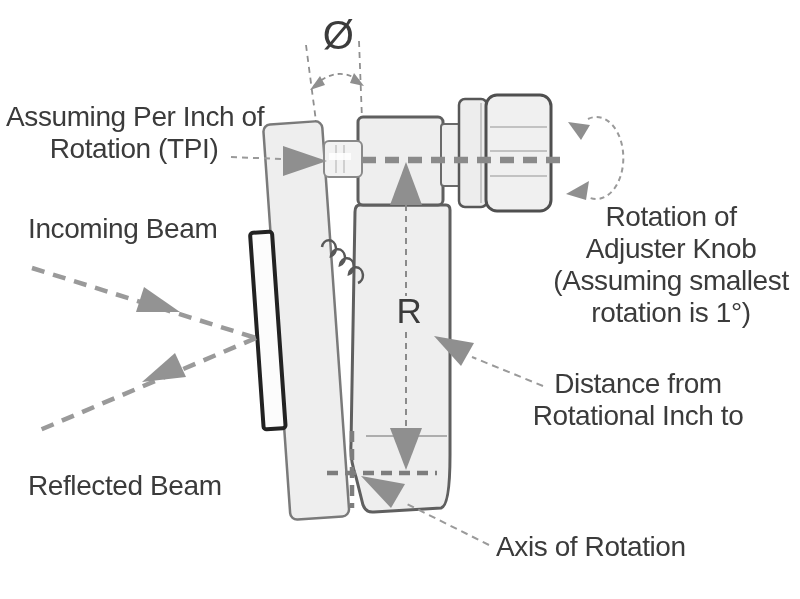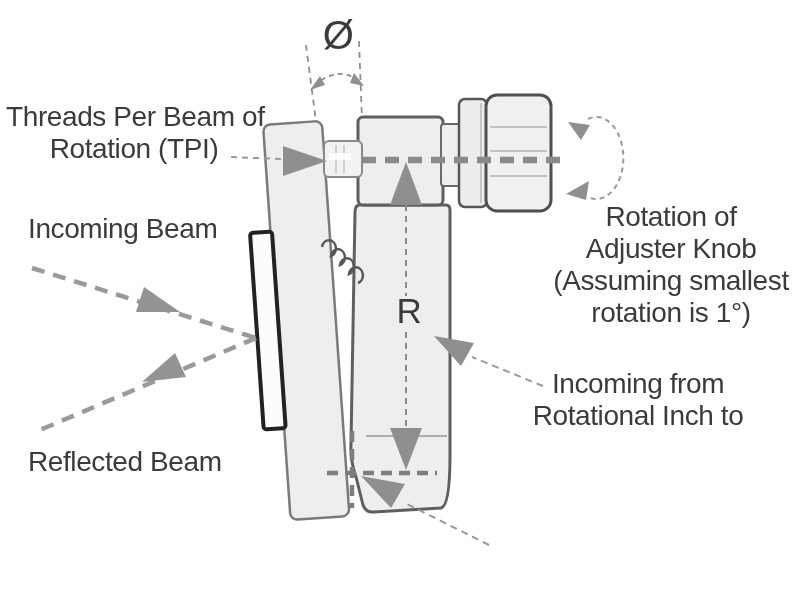--- a/index.html
+++ b/index.html
@@ -93,38 +93,39 @@
     </g>
 
     <g>
       <path d="M588,119 A27,41 0 1 1 588,197" fill="none" stroke="#9a9a9a" stroke-width="2" stroke-dasharray="5 4"></path>
       <polygon points="568,122 590,125 581,140" fill="#8f8f8f"></polygon>
       <polygon points="566,194 589,181 586,200" fill="#8f8f8f"></polygon>
     </g>
   </svg>
 
   <div class="label center" style="left:6px;top:101px;width:256px">
-    <div>Threads Per Beam of</div>
+    <div>Assuming Per Inch of</div>
     <div>Rotation (TPI)</div>
   </div>
 
   <div class="label" style="left:28px;top:213px">Incoming Beam</div>
 
-  <div class="label" style="left:28px;top:446px">Reflected Beam</div>
+  <div class="label" style="left:28px;top:470px">Reflected Beam</div>
 
   <div class="label center" style="left:540px;top:201px;width:262px">
     <div>Rotation of</div>
     <div>Adjuster Knob</div>
     <div>(Assuming smallest</div>
     <div>rotation is 1°)</div>
   </div>
 
   <div class="label center" style="left:513px;top:368px;width:250px">
-    <div>Incoming from</div>
+    <div>Distance from</div>
     <div>Rotational Inch to</div>
   </div>
 
+  <div class="label" style="left:496px;top:531px">Axis of Rotation</div>
 
   <div class="label center sym-angle" style="left:314px;top:14px;width:48px">Ø</div>
 
   <div class="label center sym-r" style="left:393px;top:293px;width:32px">R</div>
 
 </div>
 
 </body></html>

